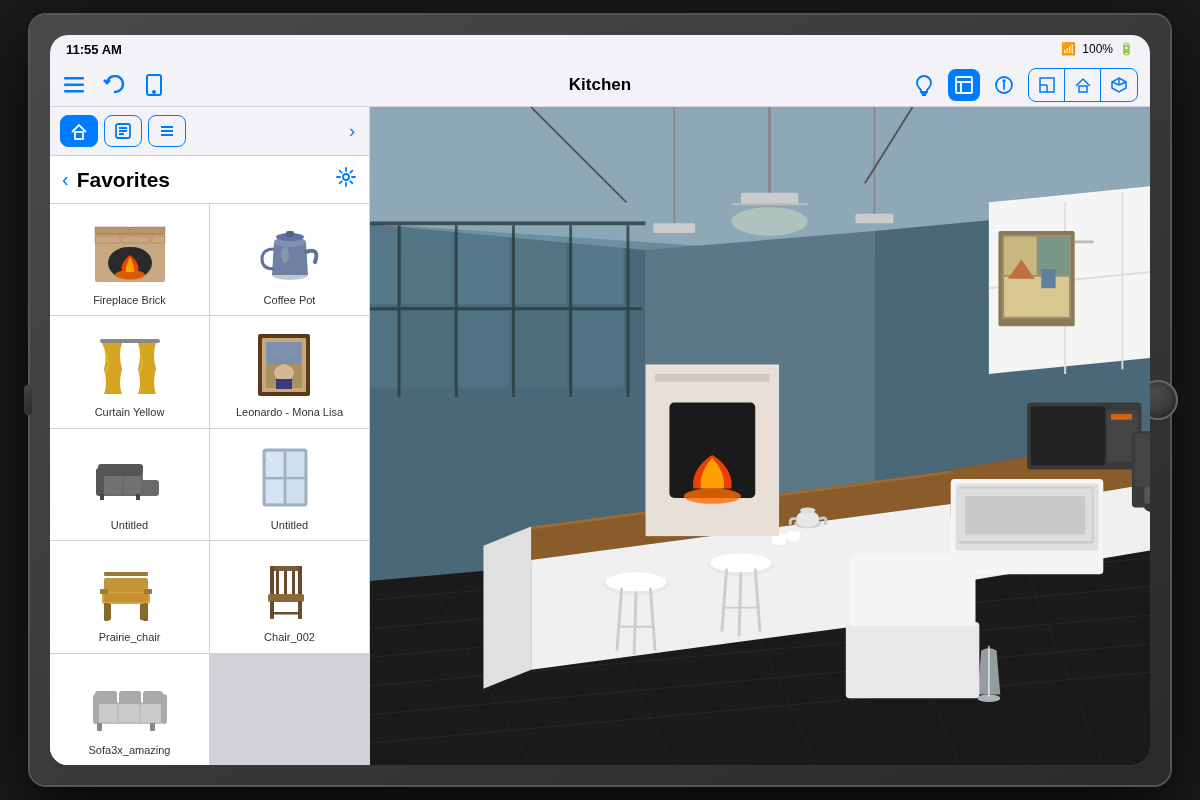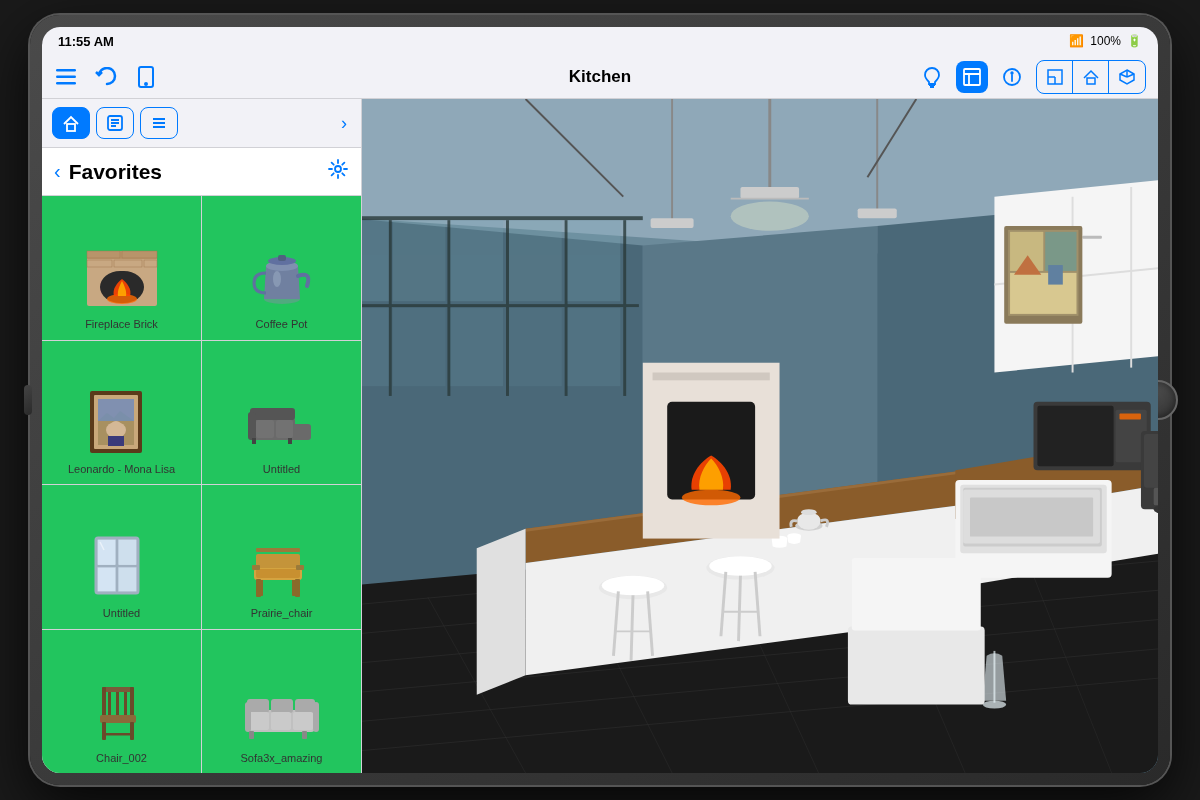--- a/index.html
+++ b/index.html
@@ -10,22 +10,22 @@
       align-items: center;
       width: 1200px;
       height: 800px;
       font-family: -apple-system, BlinkMacSystemFont, 'Helvetica Neue', sans-serif;
     }
 
     .ipad-outer {
       width: 1140px;
       height: 770px;
       background: linear-gradient(145deg, #4a4a4a, #2a2a2a);
-      border-radius: 30px;
-      padding: 12px;
+      border-radius: 16px;
+      padding: 20px;
       position: relative;
       box-shadow: 0 0 0 2px #555, 0 20px 60px rgba(0,0,0,0.8);
     }
 
     .ipad-screen {
       width: 100%;
       height: 100%;
       background: #000;
       border-radius: 18px;
       overflow: hidden;
@@ -216,21 +216,21 @@
     .items-grid {
       display: grid;
       grid-template-columns: 1fr 1fr;
       gap: 1px;
       background: #d1d1d6;
       flex: 1;
       overflow-y: auto;
     }
 
     .item-cell {
-      background: #22c55e;
+      background: #ffffff;
       display: flex;
       flex-direction: column;
       align-items: center;
       justify-content: flex-end;
       padding: 8px 4px;
       cursor: pointer;
       min-height: 110px;
     }
 
     .item-icon {
@@ -466,20 +466,36 @@
 
                 <path d="M24 32 Q12 32 12 42 Q12 52 24 52" stroke="#6070a0" stroke-width="3" fill="none"></path>
 
                 <ellipse cx="35" cy="38" rx="4" ry="8" fill="#aabbd0" opacity="0.4"></ellipse>
               </svg>
             </div>
             <div class="item-label">Coffee Pot</div>
           </div>
 
 
+          <div class="item-cell">
+            <div class="item-icon">
+              <svg viewBox="0 0 80 70" fill="none" xmlns="http://www.w3.org/2000/svg">
+
+                <rect x="10" y="10" width="60" height="4" rx="2" fill="#888"></rect>
+
+                <path d="M12 14 Q18 25 14 40 Q18 55 14 65 L32 65 Q28 55 32 40 Q28 25 32 14 Z" fill="#d4a520"></path>
+
+                <path d="M48 14 Q52 25 48 40 Q52 55 48 65 L66 65 Q62 55 66 40 Q62 25 66 14 Z" fill="#d4a520"></path>
+
+                <path d="M16 25 Q20 30 16 45" stroke="#f0c030" stroke-width="1.5" opacity="0.6"></path>
+                <path d="M50 25 Q54 30 50 45" stroke="#f0c030" stroke-width="1.5" opacity="0.6"></path>
+              </svg>
+            </div>
+            <div class="item-label">Curtain Yellow</div>
+          </div>
 
           <div class="item-cell">
             <div class="item-icon">
               <svg viewBox="0 0 80 70" fill="none" xmlns="http://www.w3.org/2000/svg">
 
                 <rect x="8" y="5" width="52" height="62" rx="2" fill="#5a3a1a"></rect>
                 <rect x="12" y="9" width="44" height="54" rx="1" fill="#c9a87a"></rect>
 
                 <rect x="16" y="13" width="36" height="46" fill="#a89060"></rect>
 

